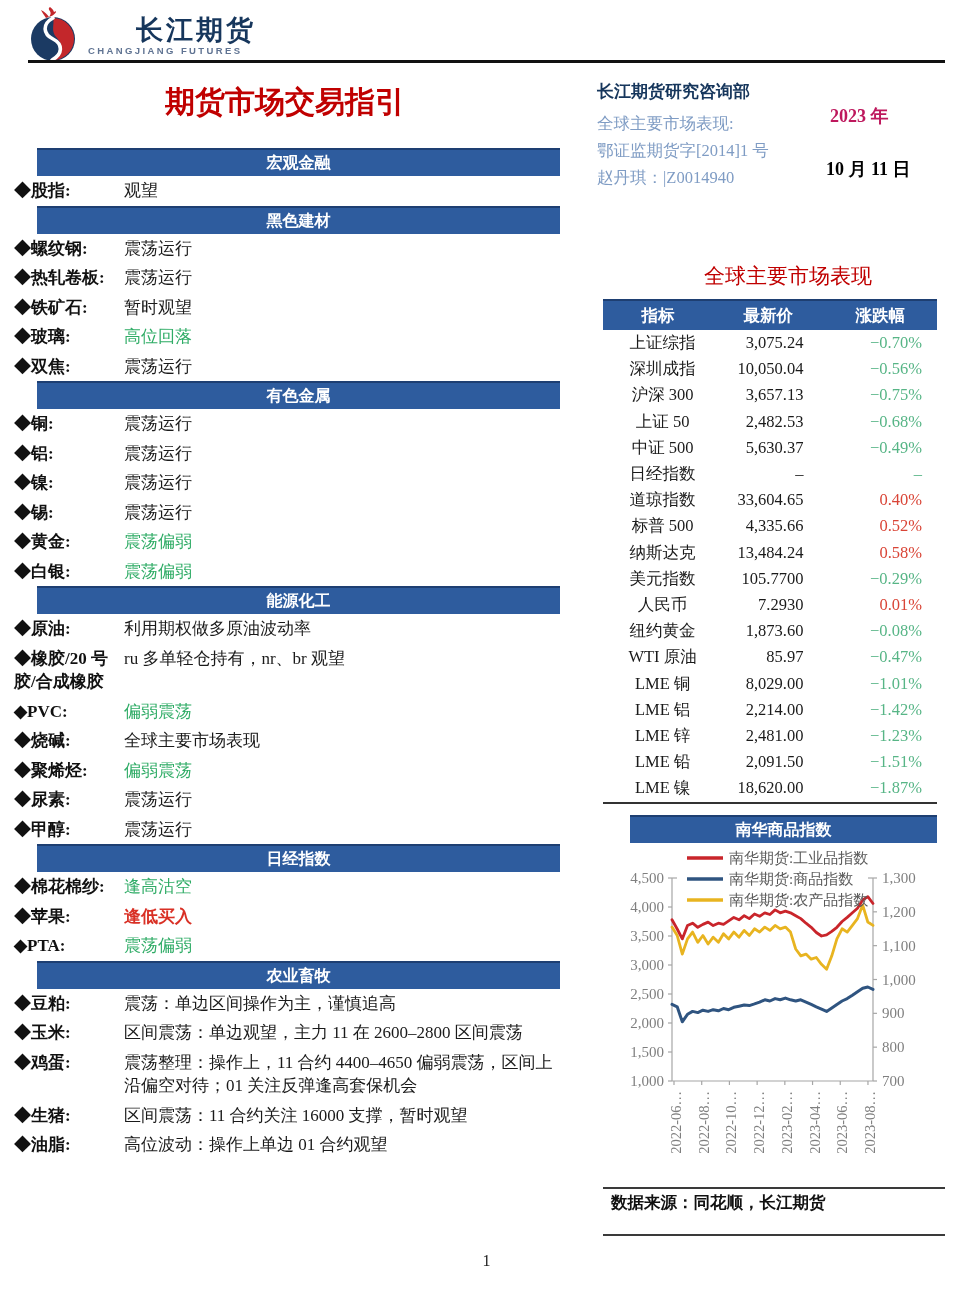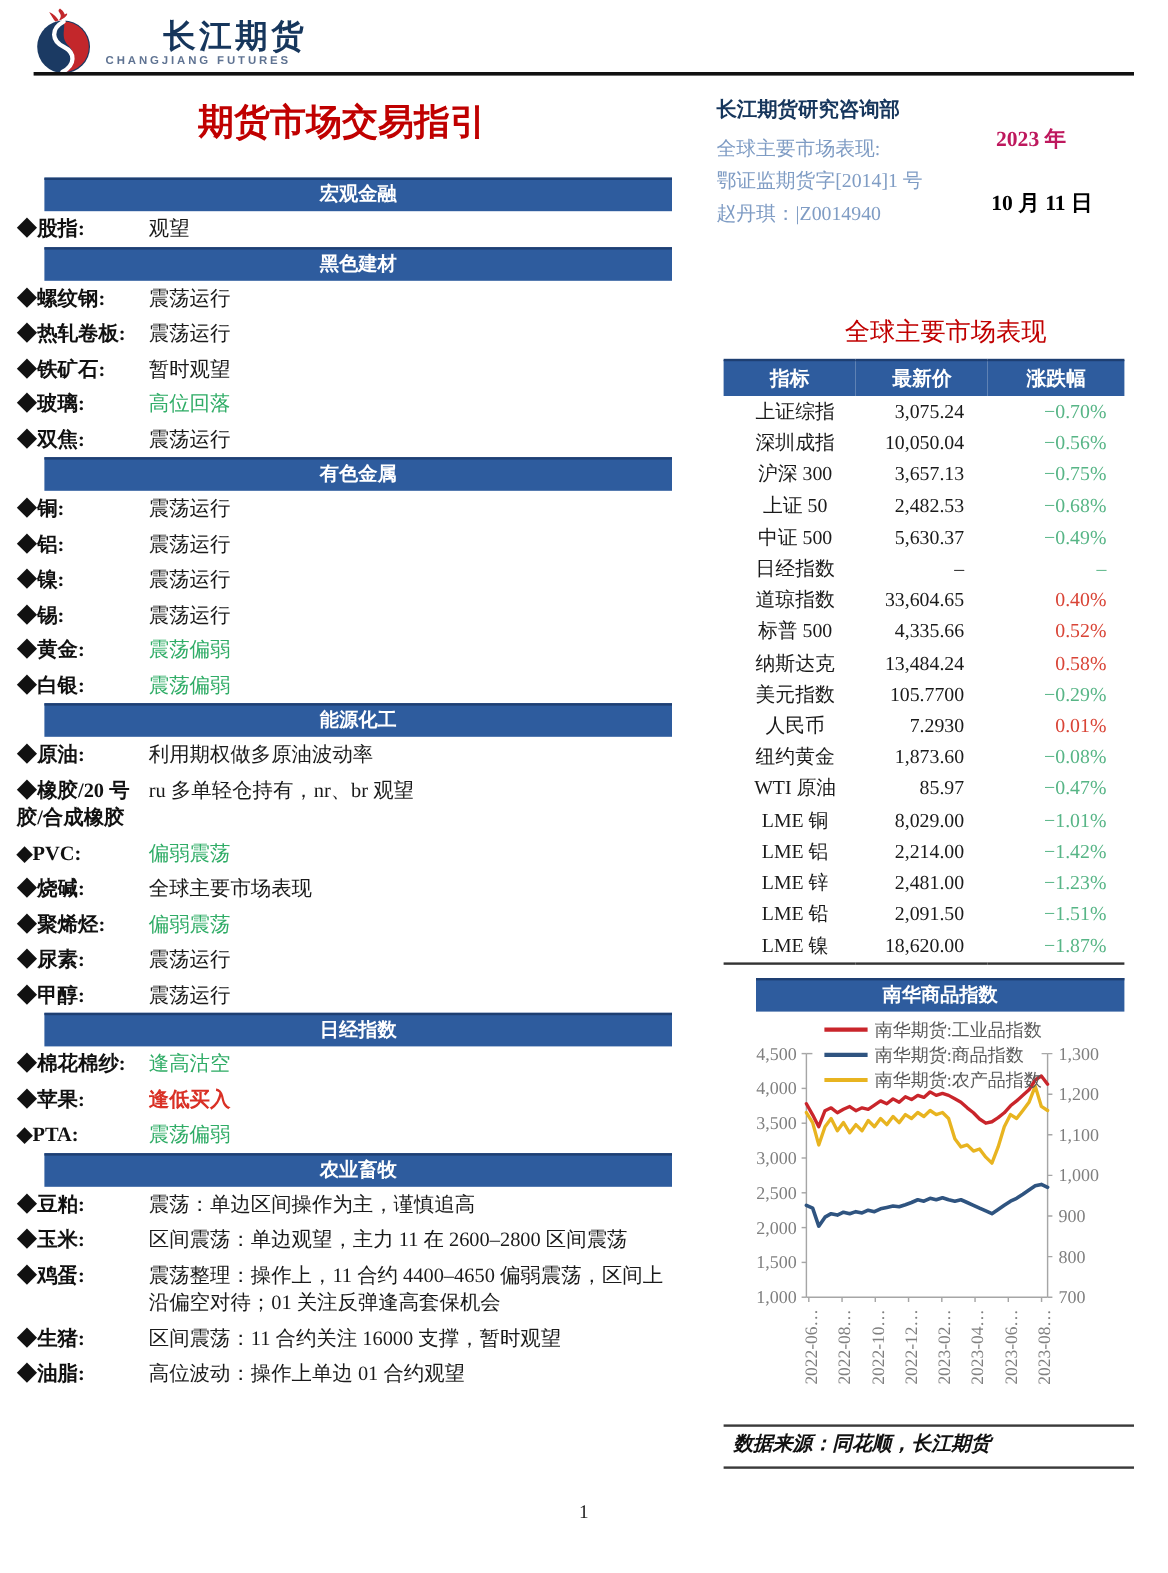--- a/index.html
+++ b/index.html
@@ -44,21 +44,21 @@
   #mkt .up{color:#d94436;}
   #mkt .down{color:#57b586;}
   #mkt .flat{color:#57b586;}
 
   
   #chart-block{left:603px;top:815px;width:334px;}
   #chart-svg{display:block;margin-top:2px;}
 
   
   #source{left:603px;top:1187px;width:334px;border-top:2px solid #3a3a3a;border-bottom:2px solid #3a3a3a;
-          padding:3px 0 8px 8px;font-size:16.5px;font-weight:bold;color:#111;font-style:italic;}
+          padding:3px 0 20px 8px;font-size:16.5px;font-weight:bold;color:#111;}
   #pagenum{left:0;top:1252px;width:973px;text-align:center;font-size:16px;color:#222;}
 </style>
 </head>
 <body>
 
 <div id="logo" class="abs">
   <svg width="52" height="58" viewBox="0 0 52 58">
     <path d="M22 1 C18 4 26 5 21 11 C28 9 30 3 26 6 C25 3 23 2 22 1 Z" fill="#c3272b"></path>
     <path d="M13 4 C17 6 19 8 21 11 L18 12 C16 9 14 6 13 4 Z" fill="#c3272b"></path>
     <circle cx="25" cy="33" r="22" fill="#1b3a63"></circle>

